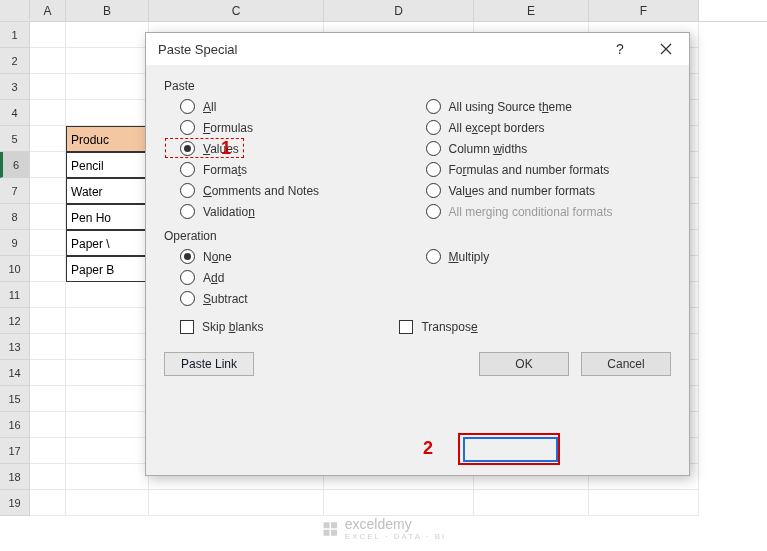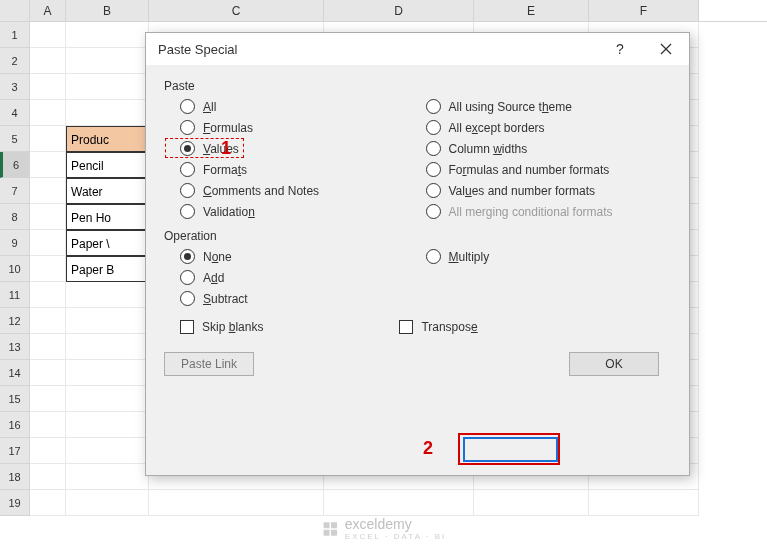--- a/index.html
+++ b/index.html
@@ -75,21 +75,21 @@
 .ok-blue {
   position: absolute; left: 463px; top: 437px; width: 95px; height: 25px;
   border: 2px solid #1a6fd8; pointer-events: none;
 }
 .bottom-row { display: flex; gap: 60px; margin-top: 14px; }
 .btn-row { margin-top: 18px; display: flex; align-items: center; }
 .btn {
   width: 90px; height: 24px; border: 1px solid #adadad; background: #e1e1e1;
   display: flex; align-items: center; justify-content: center; font-size: 12px; color: #333;
 }
-.btn.disabled { color: #737373; background: #e8e8e8; }
+.btn.disabled { color: #0f172a; background: #e8e8e8; }
 .watermark {
   position: absolute; left: 50%; bottom: 10px; transform: translateX(-50%);
   display: flex; align-items: center; gap: 6px; color: #bfbfbf; font-size: 14px;
 }
 .watermark .sub { font-size: 8px; letter-spacing: 2px; color: #cfcfcf; }
 .wm-icon { width: 18px; height: 18px; }
 </style>
 </head>
 <body>
 
@@ -380,20 +380,23 @@
         <span><span>Transpos</span><span class="u">e</span><span></span></span>
       </div>
     </div>
     <div class="btn-row">
       <div class="btn disabled">
           <span>Paste Link</span>
         </div>
       <div style="flex:1"></div>
       <div class="btn" style="margin-right:12px">
           <span>OK</span>
+        </div>
+      <div class="btn">
+          <span>Cancel</span>
         </div>
     </div>
   </div>
 </div>
 
 <div class="values-highlight"></div>
 <span class="annot annot-1">1</span>
 <div class="ok-highlight"></div>
 <div class="ok-blue"></div>
 <span class="annot annot-2">2</span>

